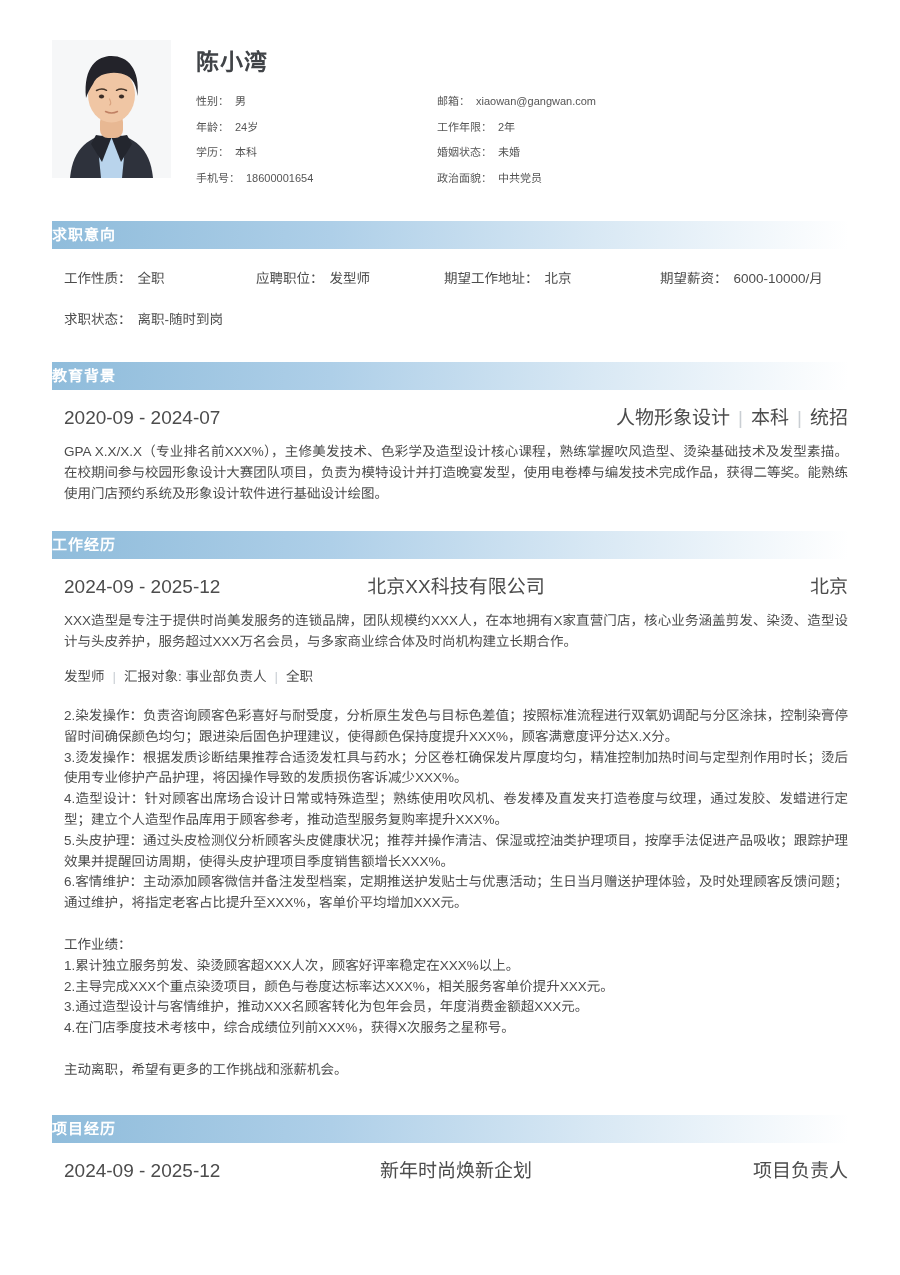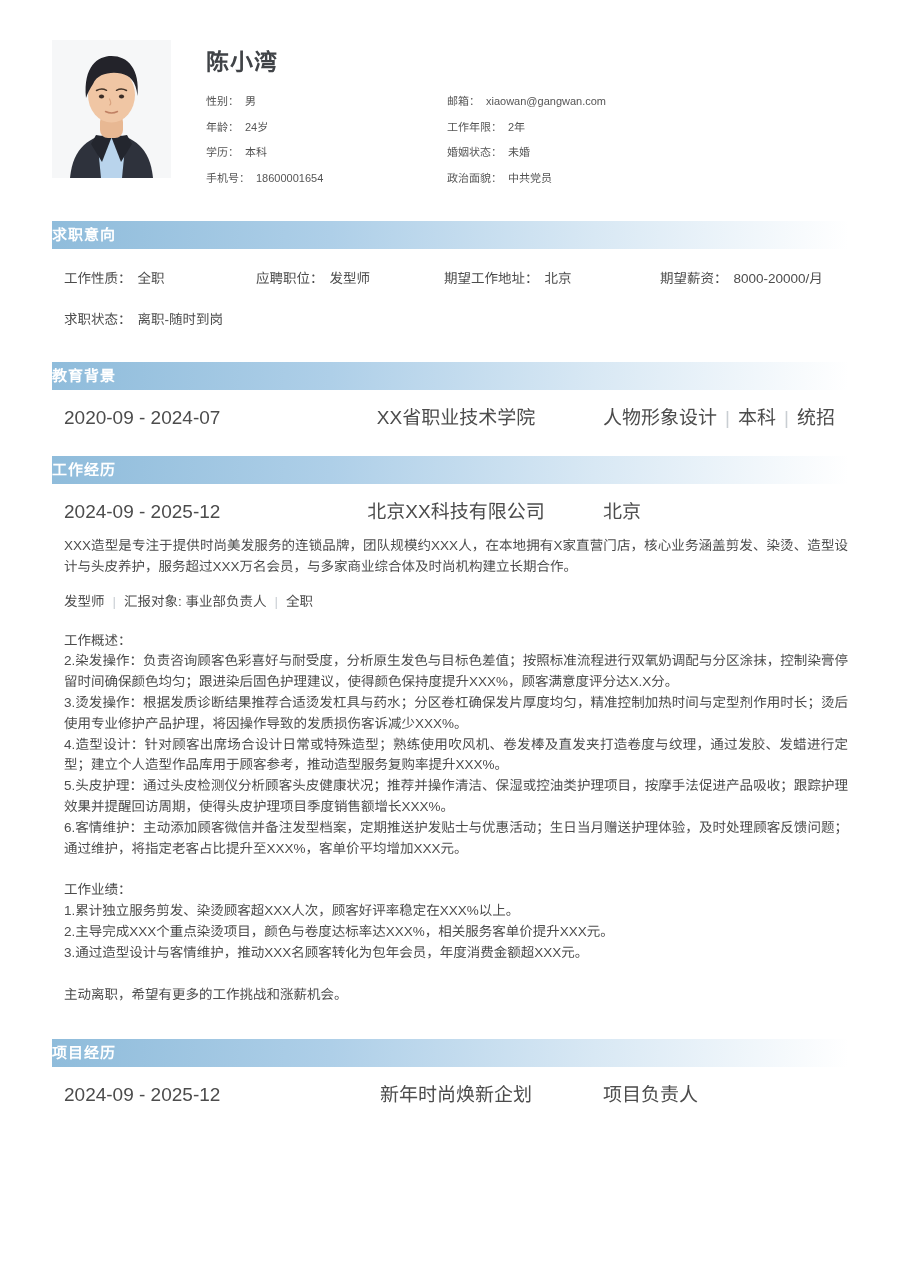--- a/index.html
+++ b/index.html
@@ -10,21 +10,21 @@
   }
   .page { padding: 40px 52px 0 52px; width: 900px; }
 
   
   .top { display: flex; margin-bottom: 30px; }
   .photo {
     width: 119px; height: 138px; flex: 0 0 119px;
     overflow: hidden; background: #f6f7f8;
   }
   .photo svg { display: block; width: 100%; height: 100%; }
-  .head-right { margin-left: 35px; flex: 1; }
+  .head-right { margin-left: 25px; flex: 1; }
   .name {
     font-size: 23px; font-weight: bold; color: #404347;
     margin: 3px 0 12px 0; letter-spacing: 1px;
   }
   .info-grid { display: flex; }
   .info-col { font-size: 11px; line-height: 25.5px; color: #555; }
   .info-col.left  { width: 241px; }
   .info-col.right { flex: 1; }
   .info-row { white-space: nowrap; }
   .info-row .lbl { color: #555; }
@@ -49,21 +49,21 @@
   .ip-3 { flex: 1; }
   .intent-row.second { margin-top: 21px; }
 
   
   .entry-row {
     display: flex; align-items: baseline;
     margin-top: 12px; font-size: 19px; color: #4c4c4c;
   }
   .entry-row .e-left  { flex: 1; text-align: left; white-space: nowrap; }
   .entry-row .e-mid   { flex: 1.2; text-align: center; white-space: nowrap; }
-  .entry-row .e-right { flex: 1; text-align: left; white-space: nowrap; }
+  .entry-row .e-right { flex: 1; text-align: right; white-space: nowrap; }
 
   .sep { color: #c9ced3; padding: 0 8px; font-weight: normal; }
 
   .para {
     margin-top: 13px; font-size: 13.5px; line-height: 20.8px;
     color: #4c4c4c; text-align: justify;
   }
   .role-line { margin-top: 12px; font-size: 13.5px; color: #4c4c4c; }
   .block { margin-top: 21px; }
   .sec { margin-top: 34px; }
@@ -114,64 +114,64 @@
     </div>
   </header>
 
   <section>
     <div class="sec-bar"><span>求职意向</span></div>
     <div class="sec-body">
       <div class="intent-row">
         <span class="intent-pair ip-0"><span class="lbl">工作性质：</span><span class="val">全职</span></span>
         <span class="intent-pair ip-1"><span class="lbl">应聘职位：</span><span class="val">发型师</span></span>
         <span class="intent-pair ip-2"><span class="lbl">期望工作地址：</span><span class="val">北京</span></span>
-        <span class="intent-pair ip-3"><span class="lbl">期望薪资：</span><span class="val">8000-20000/月</span></span>
+        <span class="intent-pair ip-3"><span class="lbl">期望薪资：</span><span class="val">6000-10000/月</span></span>
       </div>
       <div class="intent-row second">
         <span class="intent-pair"><span class="lbl">求职状态：</span><span class="val">离职-随时到岗</span></span>
       </div>
     </div>
   </section>
 
   <section class="sec">
     <div class="sec-bar"><span>教育背景</span></div>
     <div class="sec-body">
       <div class="entry-row">
         <span class="e-left">2020-09 - 2024-07</span>
-        <span class="e-mid">XX省职业技术学院</span>
         <span class="e-right"><span>人物形象设计</span><span class="sep">|</span><span>本科</span><span class="sep">|</span><span>统招</span></span>
       </div>
+      <p class="para">GPA X.X/X.X（专业排名前XXX%），主修美发技术、色彩学及造型设计核心课程，熟练掌握吹风造型、烫染基础技术及发型素描。在校期间参与校园形象设计大赛团队项目，负责为模特设计并打造晚宴发型，使用电卷棒与编发技术完成作品，获得二等奖。能熟练使用门店预约系统及形象设计软件进行基础设计绘图。</p>
     </div>
   </section>
 
   <section class="sec work">
     <div class="sec-bar"><span>工作经历</span></div>
     <div class="sec-body">
       <div class="entry-row">
         <span class="e-left">2024-09 - 2025-12</span>
         <span class="e-mid">北京XX科技有限公司</span>
         <span class="e-right">北京</span>
       </div>
       <p class="para">XXX造型是专注于提供时尚美发服务的连锁品牌，团队规模约XXX人，在本地拥有X家直营门店，核心业务涵盖剪发、染烫、造型设计与头皮养护，服务超过XXX万名会员，与多家商业综合体及时尚机构建立长期合作。</p>
       <div class="role-line"><span>发型师</span><span class="sep">|</span><span>汇报对象: 事业部负责人</span><span class="sep">|</span><span>全职</span></div>
 
       <div class="block">
-        <div class="plain-line">工作概述：</div>
         <div class="plain-line" style="text-align:justify;">2.染发操作：负责咨询顾客色彩喜好与耐受度，分析原生发色与目标色差值；按照标准流程进行双氧奶调配与分区涂抹，控制染膏停留时间确保颜色均匀；跟进染后固色护理建议，使得颜色保持度提升XXX%，顾客满意度评分达X.X分。</div>
         <div class="plain-line" style="text-align:justify;">3.烫发操作：根据发质诊断结果推荐合适烫发杠具与药水；分区卷杠确保发片厚度均匀，精准控制加热时间与定型剂作用时长；烫后使用专业修护产品护理，将因操作导致的发质损伤客诉减少XXX%。</div>
         <div class="plain-line" style="text-align:justify;">4.造型设计：针对顾客出席场合设计日常或特殊造型；熟练使用吹风机、卷发棒及直发夹打造卷度与纹理，通过发胶、发蜡进行定型；建立个人造型作品库用于顾客参考，推动造型服务复购率提升XXX%。</div>
         <div class="plain-line" style="text-align:justify;">5.头皮护理：通过头皮检测仪分析顾客头皮健康状况；推荐并操作清洁、保湿或控油类护理项目，按摩手法促进产品吸收；跟踪护理效果并提醒回访周期，使得头皮护理项目季度销售额增长XXX%。</div>
         <div class="plain-line" style="text-align:justify;">6.客情维护：主动添加顾客微信并备注发型档案，定期推送护发贴士与优惠活动；生日当月赠送护理体验，及时处理顾客反馈问题；通过维护，将指定老客占比提升至XXX%，客单价平均增加XXX元。</div>
       </div>
 
       <div class="block">
         <div class="plain-line">工作业绩：</div>
         <div class="plain-line">1.累计独立服务剪发、染烫顾客超XXX人次，顾客好评率稳定在XXX%以上。</div>
         <div class="plain-line">2.主导完成XXX个重点染烫项目，颜色与卷度达标率达XXX%，相关服务客单价提升XXX元。</div>
         <div class="plain-line">3.通过造型设计与客情维护，推动XXX名顾客转化为包年会员，年度消费金额超XXX元。</div>
+        <div class="plain-line">4.在门店季度技术考核中，综合成绩位列前XXX%，获得X次服务之星称号。</div>
       </div>
 
       <div class="block plain-line">主动离职，希望有更多的工作挑战和涨薪机会。</div>
     </div>
   </section>
 
   <section class="sec">
     <div class="sec-bar"><span>项目经历</span></div>
     <div class="sec-body">
       <div class="entry-row">

